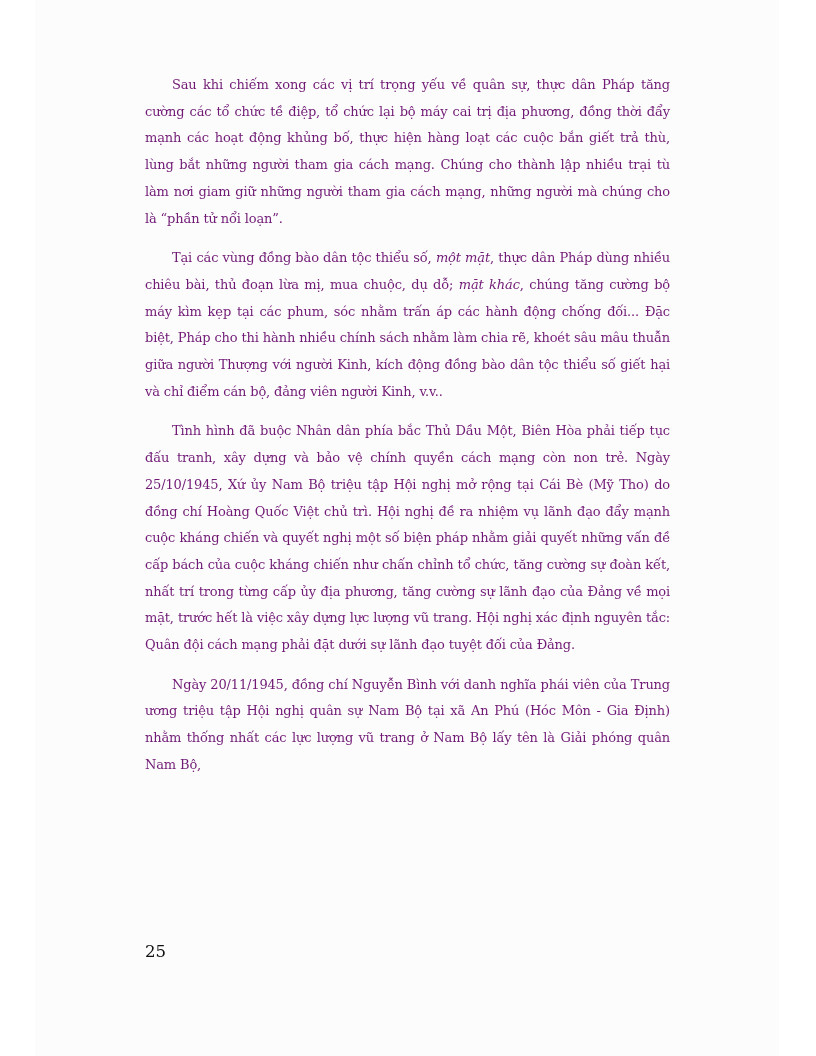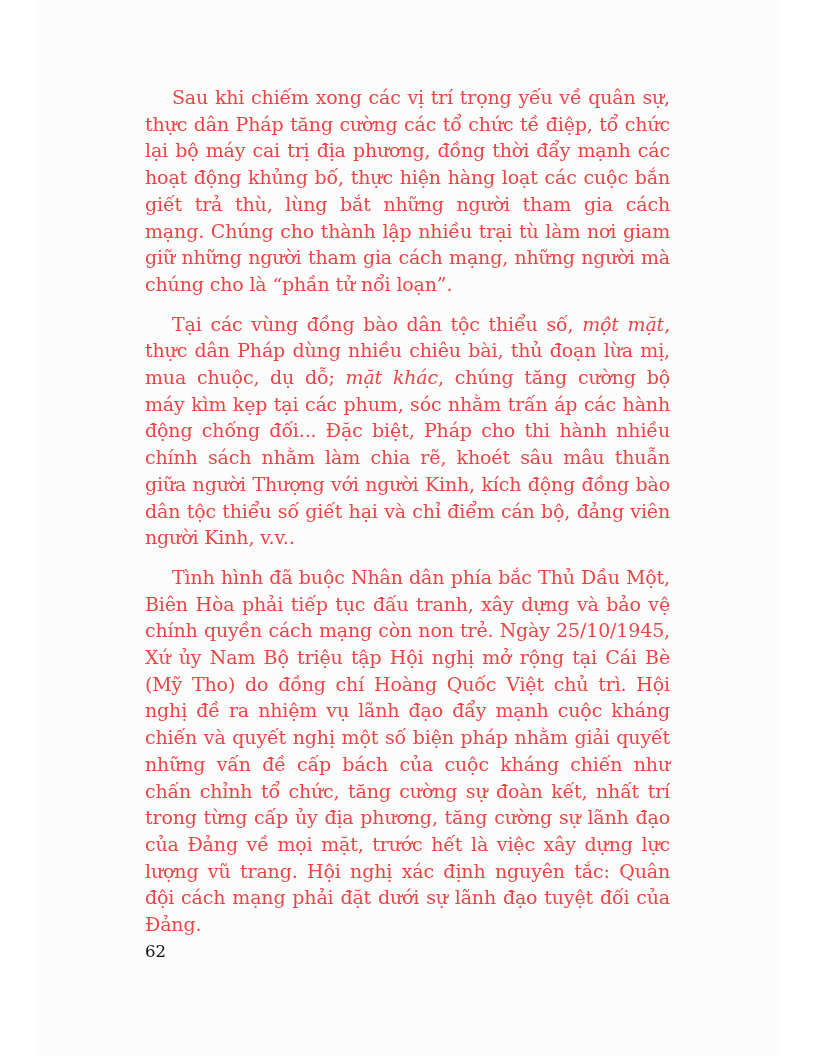--- a/index.html
+++ b/index.html
@@ -17,26 +17,26 @@
       position: absolute;
       left: 35px;
       top: 0;
       width: 744px;
       height: 1056px;
       background: #fcfcfc;
     }
     .text-block {
       position: absolute;
       left: 145px;
-      top: 84px;
+      top: 72px;
       width: 525px;
       font-family: "DejaVu Serif", serif;
-      font-size: 19px;
+      font-size: 13px;
       line-height: 26.7px;
-      color: #ef4444;
+      color: #701a75;
       letter-spacing: -0.15px;
     }
     .para {
       margin: 0 0 13px 0;
       text-align: justify;
       text-indent: 27px;
       hyphens: none;
     }
     .para em {
     }
@@ -58,15 +58,18 @@
 <div class="text-block">
   <p class="para">
     <span>Sau khi chiếm xong các vị trí trọng yếu về quân sự, thực dân Pháp tăng cường các tổ chức tề điệp, tổ chức lại bộ máy cai trị địa phương, đồng thời đẩy mạnh các hoạt động khủng bố, thực hiện hàng loạt các cuộc bắn giết trả thù, lùng bắt những người tham gia cách mạng. Chúng cho thành lập nhiều trại tù làm nơi giam giữ những người tham gia cách mạng, những người mà chúng cho là “phần tử nổi loạn”.</span>
   </p>
   <p class="para">
     <span>Tại các vùng đồng bào dân tộc thiểu số, </span><em>một mặt</em><span>, thực dân Pháp dùng nhiều chiêu bài, thủ đoạn lừa mị, mua chuộc, dụ dỗ; </span><em>mặt khác</em><span>, chúng tăng cường bộ máy kìm kẹp tại các phum, sóc nhằm trấn áp các hành động chống đối... Đặc biệt, Pháp cho thi hành nhiều chính sách nhằm làm chia rẽ, khoét sâu mâu thuẫn giữa người Thượng với người Kinh, kích động đồng bào dân tộc thiểu số giết hại và chỉ điểm cán bộ, đảng viên người Kinh, v.v..</span>
   </p>
   <p class="para">
     <span>Tình hình đã buộc Nhân dân phía bắc Thủ Dầu Một, Biên Hòa phải tiếp tục đấu tranh, xây dựng và bảo vệ chính quyền cách mạng còn non trẻ. Ngày 25/10/1945, Xứ ủy Nam Bộ triệu tập Hội nghị mở rộng tại Cái Bè (Mỹ Tho) do đồng chí Hoàng Quốc Việt chủ trì. Hội nghị đề ra nhiệm vụ lãnh đạo đẩy mạnh cuộc kháng chiến và quyết nghị một số biện pháp nhằm giải quyết những vấn đề cấp bách của cuộc kháng chiến như chấn chỉnh tổ chức, tăng cường sự đoàn kết, nhất trí trong từng cấp ủy địa phương, tăng cường sự lãnh đạo của Đảng về mọi mặt, trước hết là việc xây dựng lực lượng vũ trang. Hội nghị xác định nguyên tắc: Quân đội cách mạng phải đặt dưới sự lãnh đạo tuyệt đối của Đảng.</span>
   </p>
+  <p class="para">
+    <span>Ngày 20/11/1945, đồng chí Nguyễn Bình với danh nghĩa phái viên của Trung ương triệu tập Hội nghị quân sự Nam Bộ tại xã An Phú (Hóc Môn - Gia Định) nhằm thống nhất các lực lượng vũ trang ở Nam Bộ lấy tên là Giải phóng quân Nam Bộ,</span>
+  </p>
 </div>
 
-<div class="page-number">62</div>
+<div class="page-number">25</div>
 
 </body></html>

